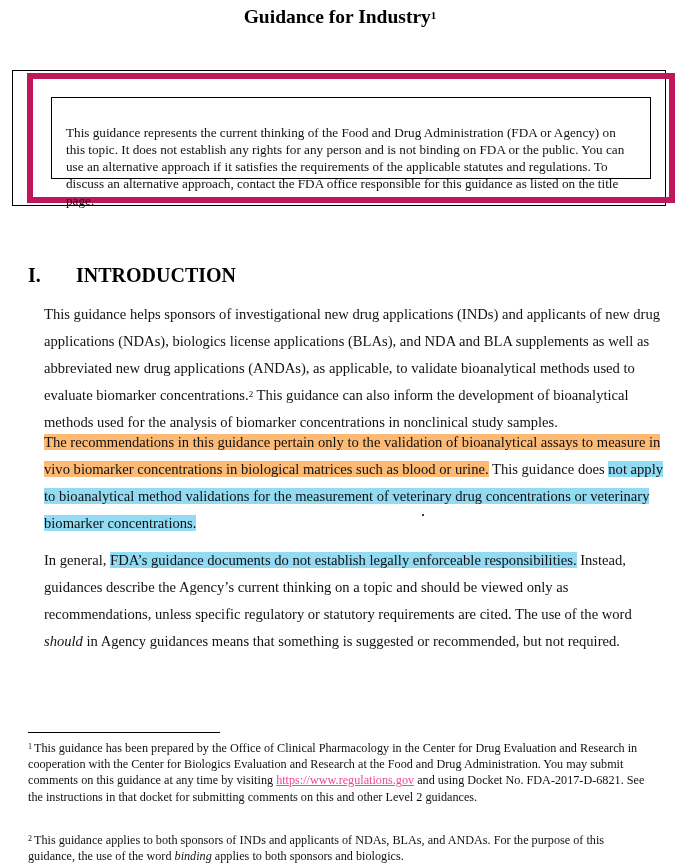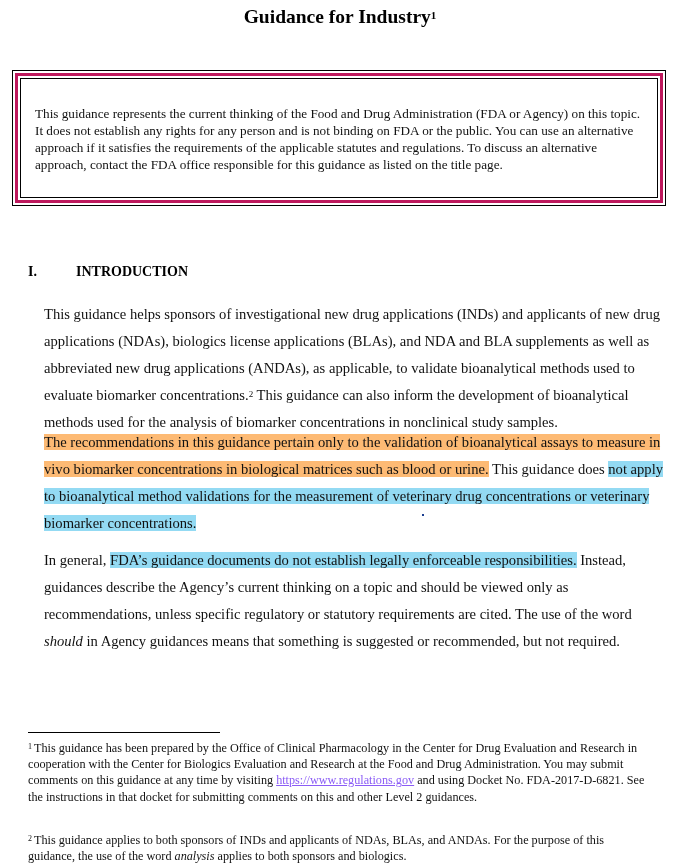--- a/index.html
+++ b/index.html
@@ -39,38 +39,39 @@
     width: 654px;
     height: 136px;
     box-sizing: border-box;
     border: 1px solid #000;
     padding: 2px;
   }
   .notice-box .mid {
     width: 100%;
     height: 100%;
     box-sizing: border-box;
-    border: 3px solid #be185d;
-    padding: 2px;
+    border: 6px solid #be185d;
+    padding: 18px;
+    margin-left: 12px;
   }
   .notice-box .inner {
     width: 100%;
     height: 100%;
     box-sizing: border-box;
     border: 1px solid #000;
     padding: 26px 12px 0 14px;
     font-size: 13.2px;
     line-height: 17px;
   }
   .section-heading {
     position: absolute;
     top: 264px;
     left: 28px;
     font-weight: bold;
-    font-size: 14px;
+    font-size: 20px;
     color: #000;
   }
   .section-heading .num {
     display: inline-block;
     width: 48px;
   }
   .para {
     position: absolute;
     left: 44px;
     width: 620px;
@@ -102,21 +103,21 @@
   .footnote {
     position: absolute;
     left: 28px;
     width: 625px;
     font-size: 12.2px;
     line-height: 16.2px;
   }
   .fn1 { top: 740px; }
   .fn2 { top: 832px; }
   .footnote sup { font-size: 8px; vertical-align: top; position: relative; top: -1px; margin-right: 2px; }
-  .footnote a { color: #8b5cf6; text-decoration: underline; }
+  .footnote a { color: #ec4899; text-decoration: underline; }
 </style>
 </head>
 <body>
 
 <div class="title-block">
   <div><span>Guidance for Industry</span><sup>1</sup></div>
 </div>
 
 <div class="notice-box">
   <div class="mid">
@@ -144,14 +145,14 @@
   <span>In general, </span><span class="hl-blue">FDA’s guidance documents do not establish legally enforceable responsibilities.</span><span> Instead, guidances describe the Agency’s current thinking on a topic and should be viewed only as recommendations, unless specific regulatory or statutory requirements are cited. The use of the word </span><em>should</em><span> in Agency guidances means that something is suggested or recommended, but not required.</span>
 </div>
 
 <div class="footnote-rule"></div>
 
 <div class="footnote fn1">
   <sup>1</sup><span>This guidance has been prepared by the Office of Clinical Pharmacology in the Center for Drug Evaluation and Research in cooperation with the Center for Biologics Evaluation and Research at the Food and Drug Administration. You may submit comments on this guidance at any time by visiting </span><a>https://www.regulations.gov</a><span> and using Docket No. FDA-2017-D-6821. See the instructions in that docket for submitting comments on this and other Level 2 guidances.</span>
 </div>
 
 <div class="footnote fn2">
-  <sup>2</sup><span>This guidance applies to both sponsors of INDs and applicants of NDAs, BLAs, and ANDAs. For the purpose of this guidance, the use of the word </span><em>analysis</em><span> applies to both sponsors and biologics.</span>
+  <sup>2</sup><span>This guidance applies to both sponsors of INDs and applicants of NDAs, BLAs, and ANDAs. For the purpose of this guidance, the use of the word </span><em>binding</em><span> applies to both sponsors and biologics.</span>
 </div>
 
 </body></html>

